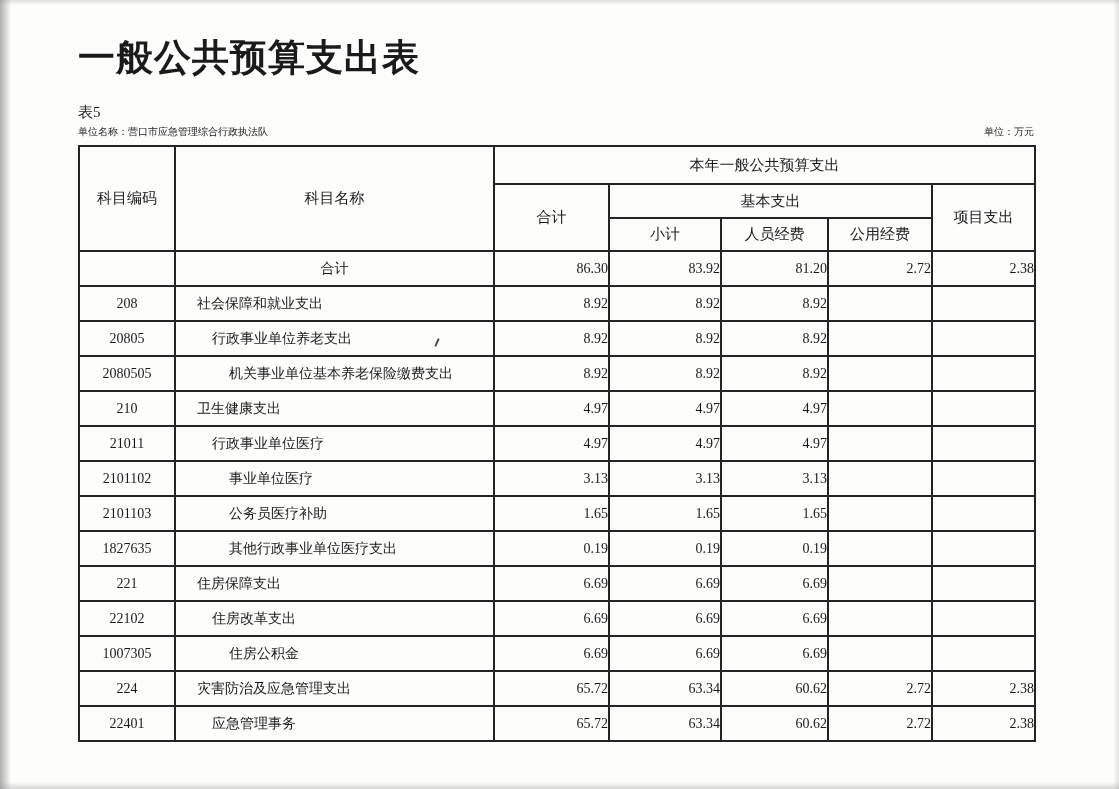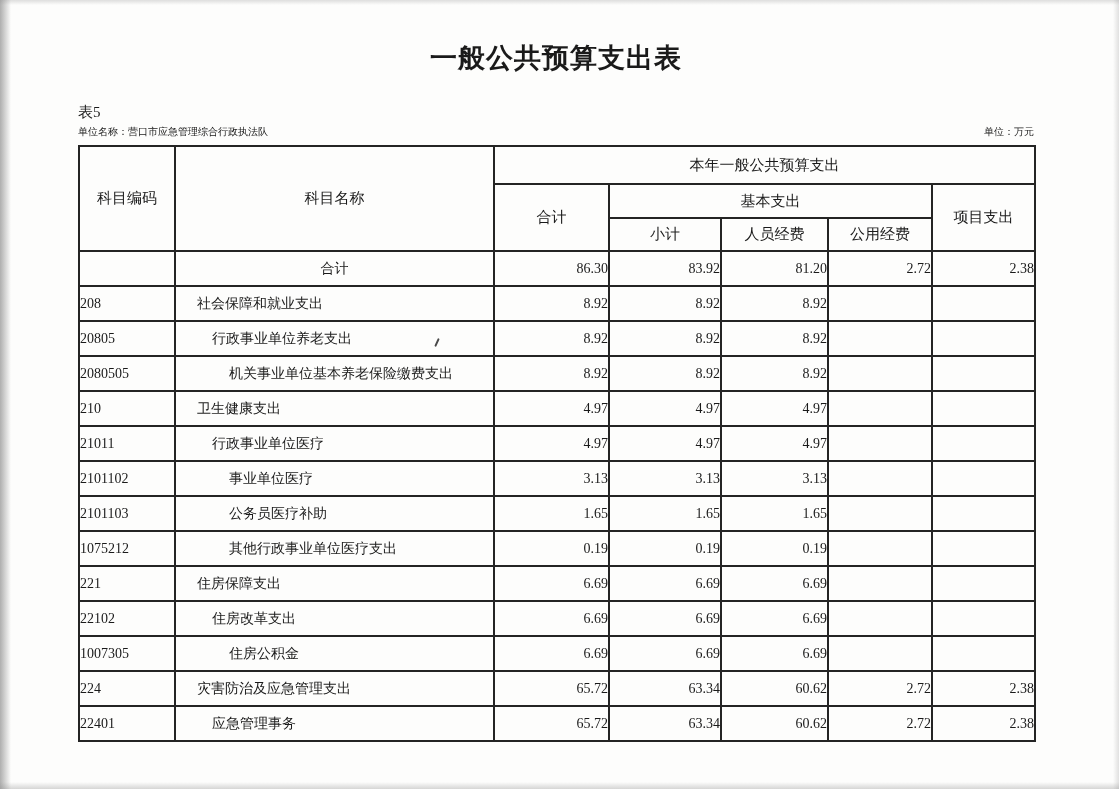--- a/index.html
+++ b/index.html
@@ -24,24 +24,23 @@
     background: linear-gradient(to bottom, rgba(150,150,150,.30), rgba(255,255,255,0)); }
   .edge-bottom{ left: 0; right: 0; bottom: 0; height: 7px;
     background: linear-gradient(to top, rgba(140,140,140,.35), rgba(255,255,255,0)); }
   .edge-right { right: 0; top: 0; bottom: 0; width: 6px;
     background: linear-gradient(to left, rgba(150,150,150,.28), rgba(255,255,255,0)); }
 
   .content { position: absolute; left: 78px; top: 0; width: 956px; }
 
   .doc-title {
     margin: 38px 0 0 0;
-    font-size: 27px;
+    font-size: 37px;
     line-height: 40px;
     font-weight: bold;
-    text-align: center;
     letter-spacing: 1px;
   }
   .table-no {
     margin-top: 25px;
     font-size: 15px;
     line-height: 18px;
   }
   .meta-row {
     display: flex;
     justify-content: space-between;
@@ -67,21 +66,21 @@
     font-weight: normal;
     font-size: 15px;
     text-align: center;
     vertical-align: middle;
   }
   tr.hrow1 { height: 38px; }
   tr.hrow2 { height: 34px; }
   tr.hrow3 { height: 33px; }
   tbody tr { height: 35px; }
 
-  td.code { text-align: left; padding-left: 4px; vertical-align: middle; }
+  td.code { text-align: center; padding-left: 4px; vertical-align: middle; }
   td.name { text-align: left; vertical-align: middle; }
   td.name.indent-0 { padding-left: 21px; }
   td.name.indent-1 { padding-left: 36px; }
   td.name.indent-2 { padding-left: 53px; }
   td.name.center { text-align: center; padding-left: 0; }
   td.num { text-align: right; padding-right: 3px; vertical-align: middle; }
 
   .artifact-tick {
     position: absolute;
     left: 436px; top: 338px;
@@ -204,21 +203,21 @@
           <tr>
       <td class="code">2101103</td>
       <td class="name indent-2">公务员医疗补助</td>
       <td class="num">1.65</td>
       <td class="num">1.65</td>
       <td class="num">1.65</td>
       <td class="num"></td>
       <td class="num"></td>
     </tr>
           <tr>
-      <td class="code">1075212</td>
+      <td class="code">1827635</td>
       <td class="name indent-2">其他行政事业单位医疗支出</td>
       <td class="num">0.19</td>
       <td class="num">0.19</td>
       <td class="num">0.19</td>
       <td class="num"></td>
       <td class="num"></td>
     </tr>
           <tr>
       <td class="code">221</td>
       <td class="name indent-0">住房保障支出</td>

